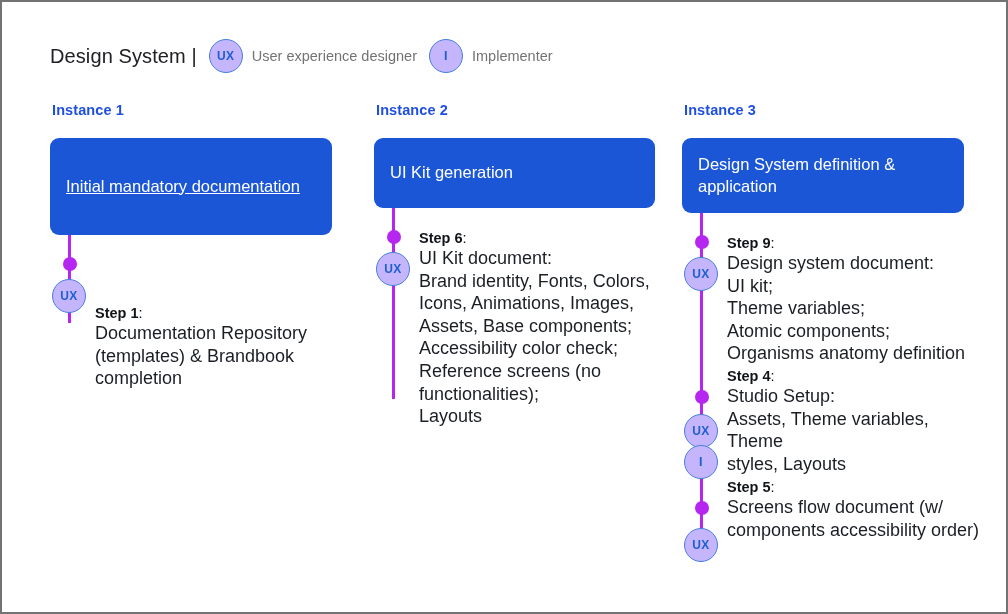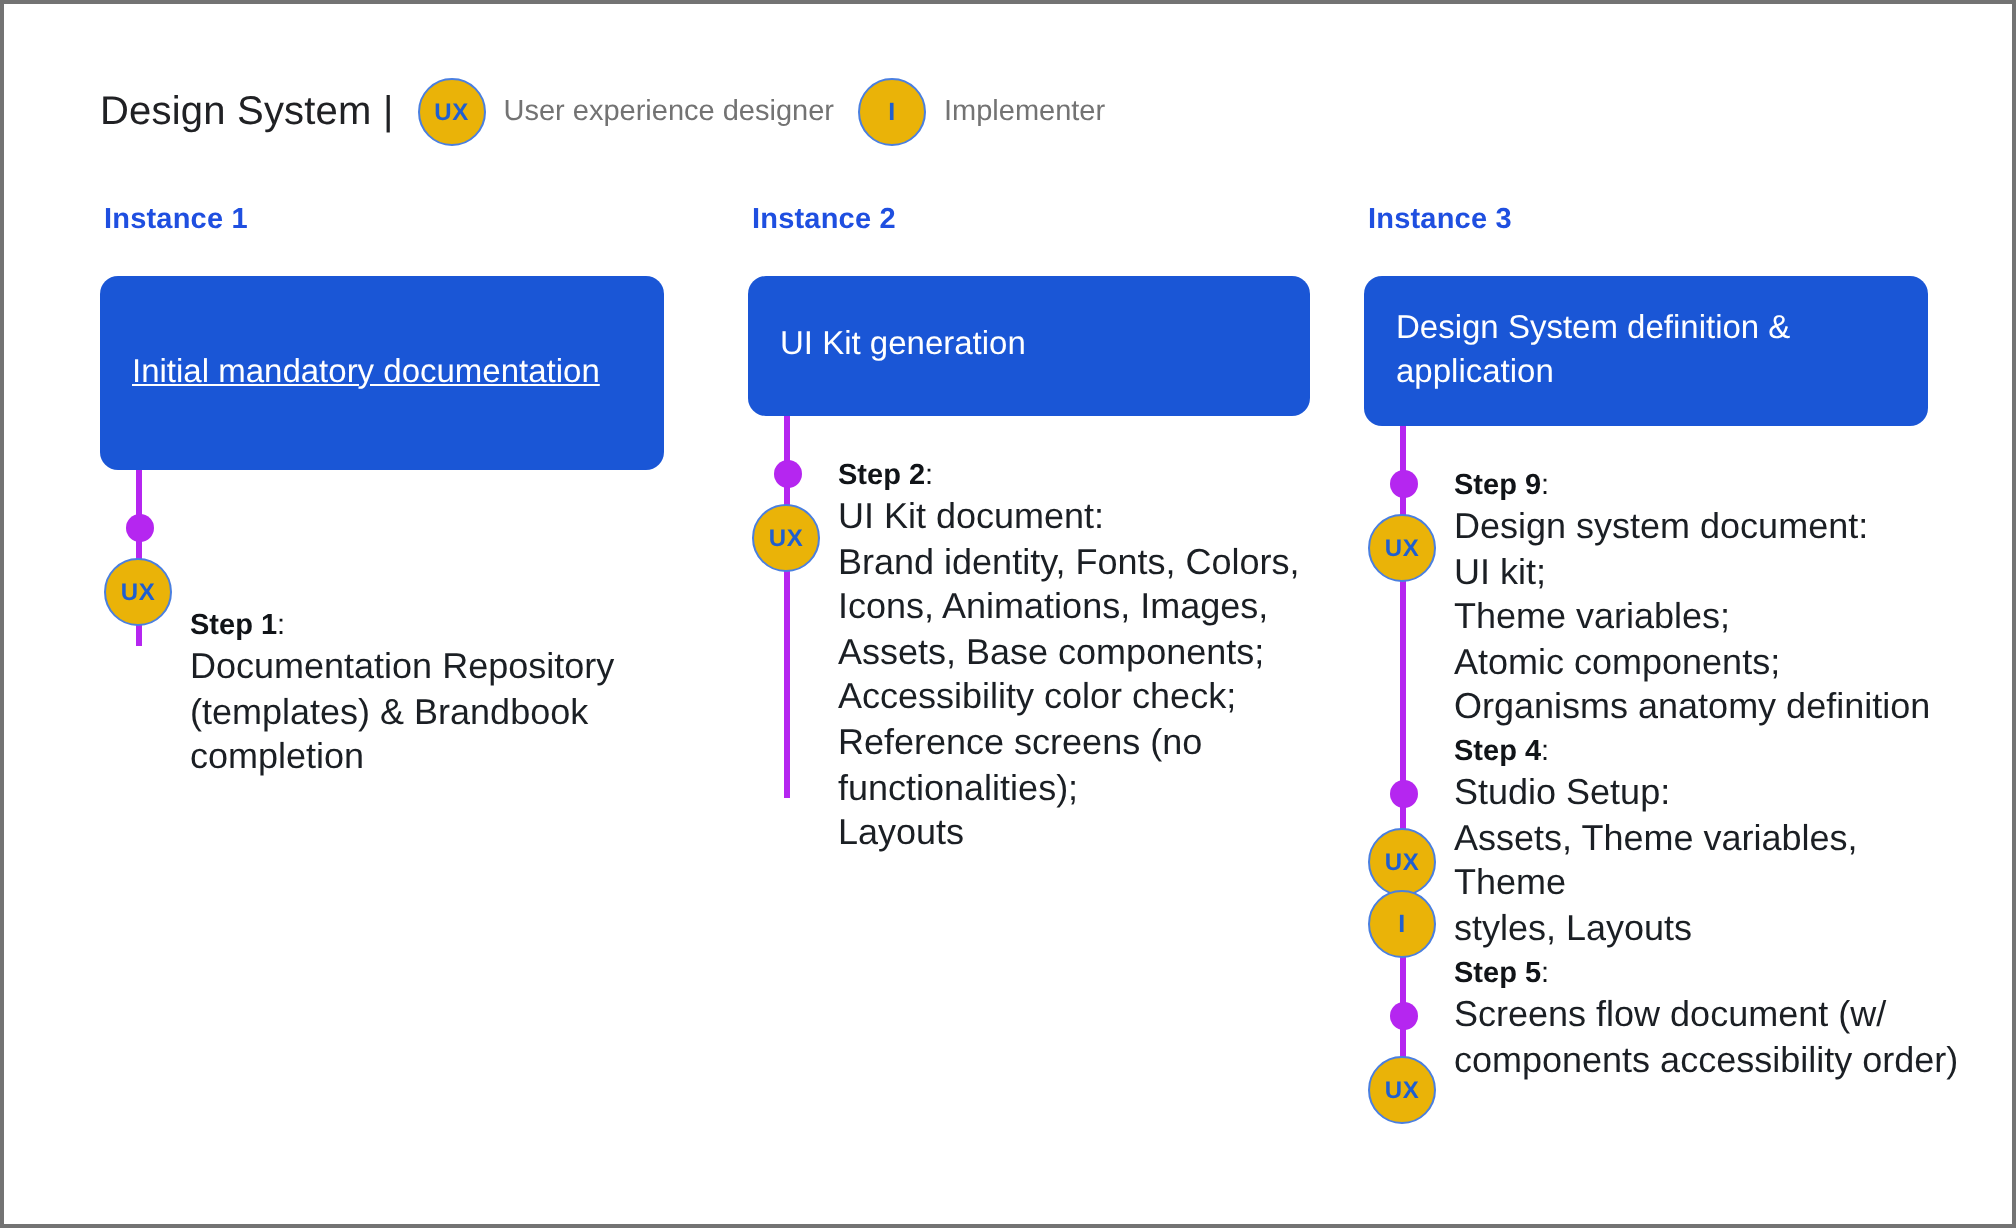--- a/index.html
+++ b/index.html
@@ -45,21 +45,21 @@
     color: #737373;
     margin-left: 9px;
     white-space: nowrap;
   }
 
   
   .badge {
     width: 34px;
     height: 34px;
     border-radius: 50%;
-    background: #eab308;
+    background: #c4b5fd;
     border: 1.6px solid #4a7fe0;
     box-sizing: border-box;
     display: flex;
     align-items: center;
     justify-content: center;
     font-size: 12px;
     font-weight: bold;
     color: #1f5fd0;
     letter-spacing: 0.3px;
   }
@@ -188,21 +188,21 @@
       <span>UI Kit generation</span>
     </div>
     <div class="timeline" style="height:240px;">
       <div class="rail" style="top:0px; height:191px;"></div>
       <div class="dot" style="top:22px;"></div>
       <div class="node-badge" style="top:44px;">
         <span class="badge">UX</span>
       </div>
       <div class="step" style="top:22px;">
         <div class="step-title">
-          <span>Step 2</span><span class="colon">:</span>
+          <span>Step 6</span><span class="colon">:</span>
         </div>
         <div class="step-body">UI Kit document:
 Brand identity, Fonts, Colors,
 Icons, Animations, Images,
 Assets, Base components;
 Accessibility color check;
 Reference screens (no
 functionalities);
 Layouts</div>
       </div>

